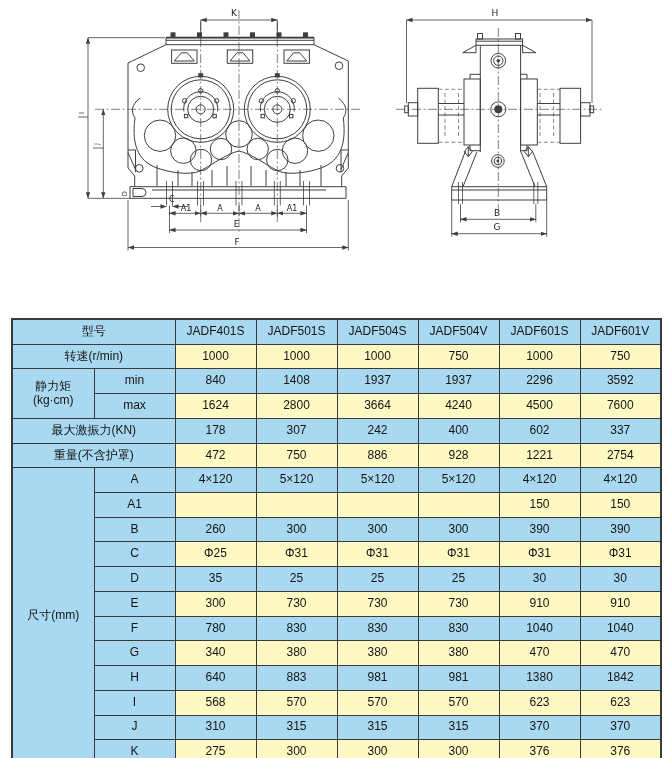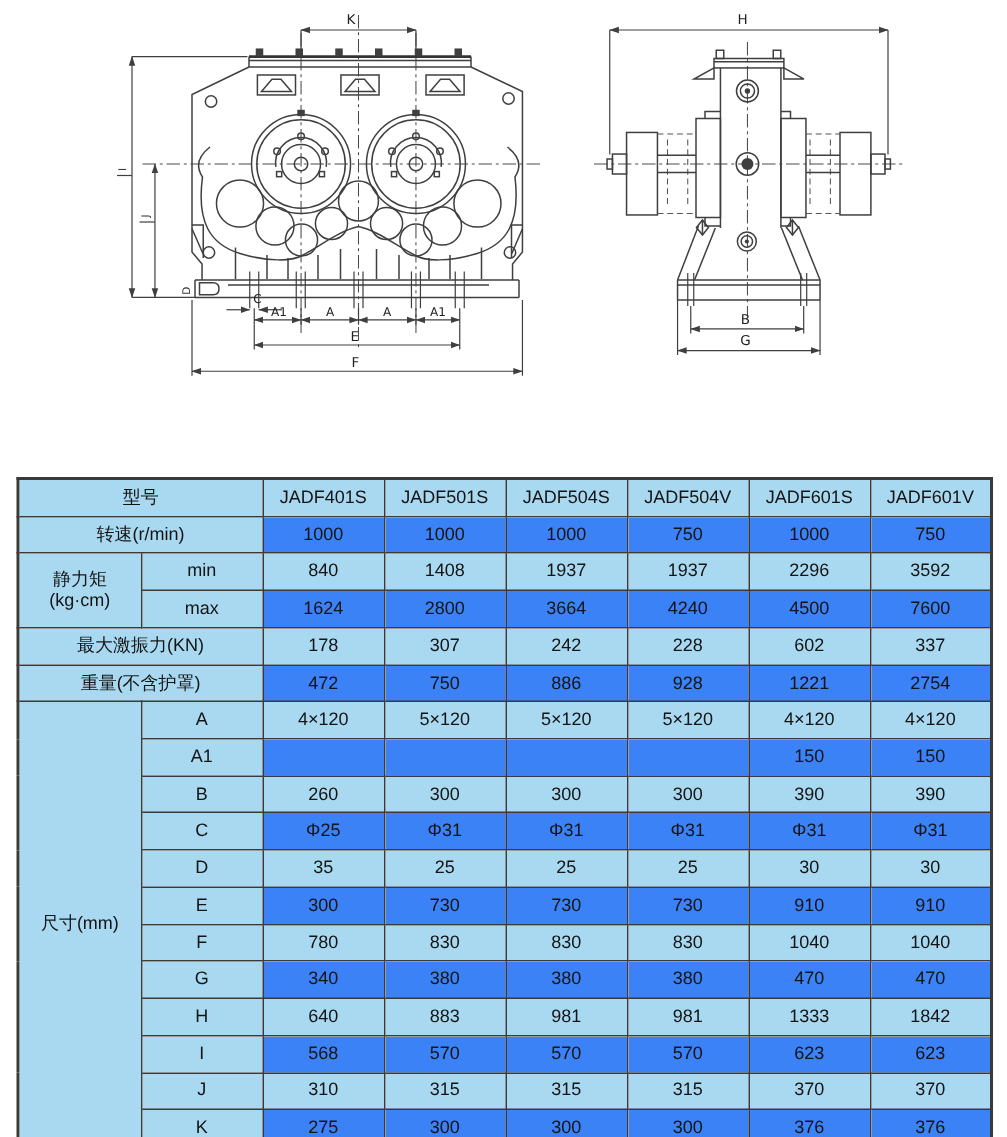--- a/index.html
+++ b/index.html
@@ -16,21 +16,21 @@
   .dimtxt{fill:#222;font-size:9px;font-family:"DejaVu Sans",sans-serif;}
   .dimtxt-s{fill:#222;font-size:8px;font-family:"DejaVu Sans",sans-serif;}
   .dimtxt-xs{fill:#333;font-size:7px;font-family:"DejaVu Sans",sans-serif;}
   
   .spec-table{position:absolute;left:11px;top:318px;width:649px;border-collapse:collapse;
               table-layout:fixed;border:2px solid #3a3a3a;}
   .spec-table td{border:1px solid #3a3a3a;height:23.72px;padding:0;text-align:center;
                  vertical-align:middle;font-size:12px;color:#141414;line-height:1.15;
                  white-space:pre-line;overflow:hidden;}
   .c-blue{background:#a9d9f1;}
-  .c-white{background:#3b82f6;}
+  .c-white{background:#fef9c3;}
 </style>
 </head>
 <body>
 
 <div class="stage">
 
   <svg class="drawing-svg" width="671" height="312" viewBox="0 0 671 312">
     <defs>
       <marker id="arr" viewBox="0 0 10 10" refX="9.5" refY="5" markerWidth="8" markerHeight="8" orient="auto-start-reverse">
         <path d="M0,1.6 L10,5 L0,8.4 z" fill="#3f3f3f"></path>
@@ -314,21 +314,21 @@
           <td class="c-white">3664</td>
           <td class="c-white">4240</td>
           <td class="c-white">4500</td>
           <td class="c-white">7600</td>
         </tr>
         <tr>
           <td class="c-blue" colspan="2">最大激振力(KN)</td>
           <td class="c-blue">178</td>
           <td class="c-blue">307</td>
           <td class="c-blue">242</td>
-          <td class="c-blue">228</td>
+          <td class="c-blue">400</td>
           <td class="c-blue">602</td>
           <td class="c-blue">337</td>
         </tr>
         <tr>
           <td class="c-blue" colspan="2">重量(不含护罩)</td>
           <td class="c-white">472</td>
           <td class="c-white">750</td>
           <td class="c-white">886</td>
           <td class="c-white">928</td>
           <td class="c-white">1221</td>
@@ -406,21 +406,21 @@
           <td class="c-white">380</td>
           <td class="c-white">470</td>
           <td class="c-white">470</td>
         </tr>
         <tr>
           <td class="c-blue">H</td>
           <td class="c-blue">640</td>
           <td class="c-blue">883</td>
           <td class="c-blue">981</td>
           <td class="c-blue">981</td>
-          <td class="c-blue">1333</td>
+          <td class="c-blue">1380</td>
           <td class="c-blue">1842</td>
         </tr>
         <tr>
           <td class="c-blue">I</td>
           <td class="c-white">568</td>
           <td class="c-white">570</td>
           <td class="c-white">570</td>
           <td class="c-white">570</td>
           <td class="c-white">623</td>
           <td class="c-white">623</td>

